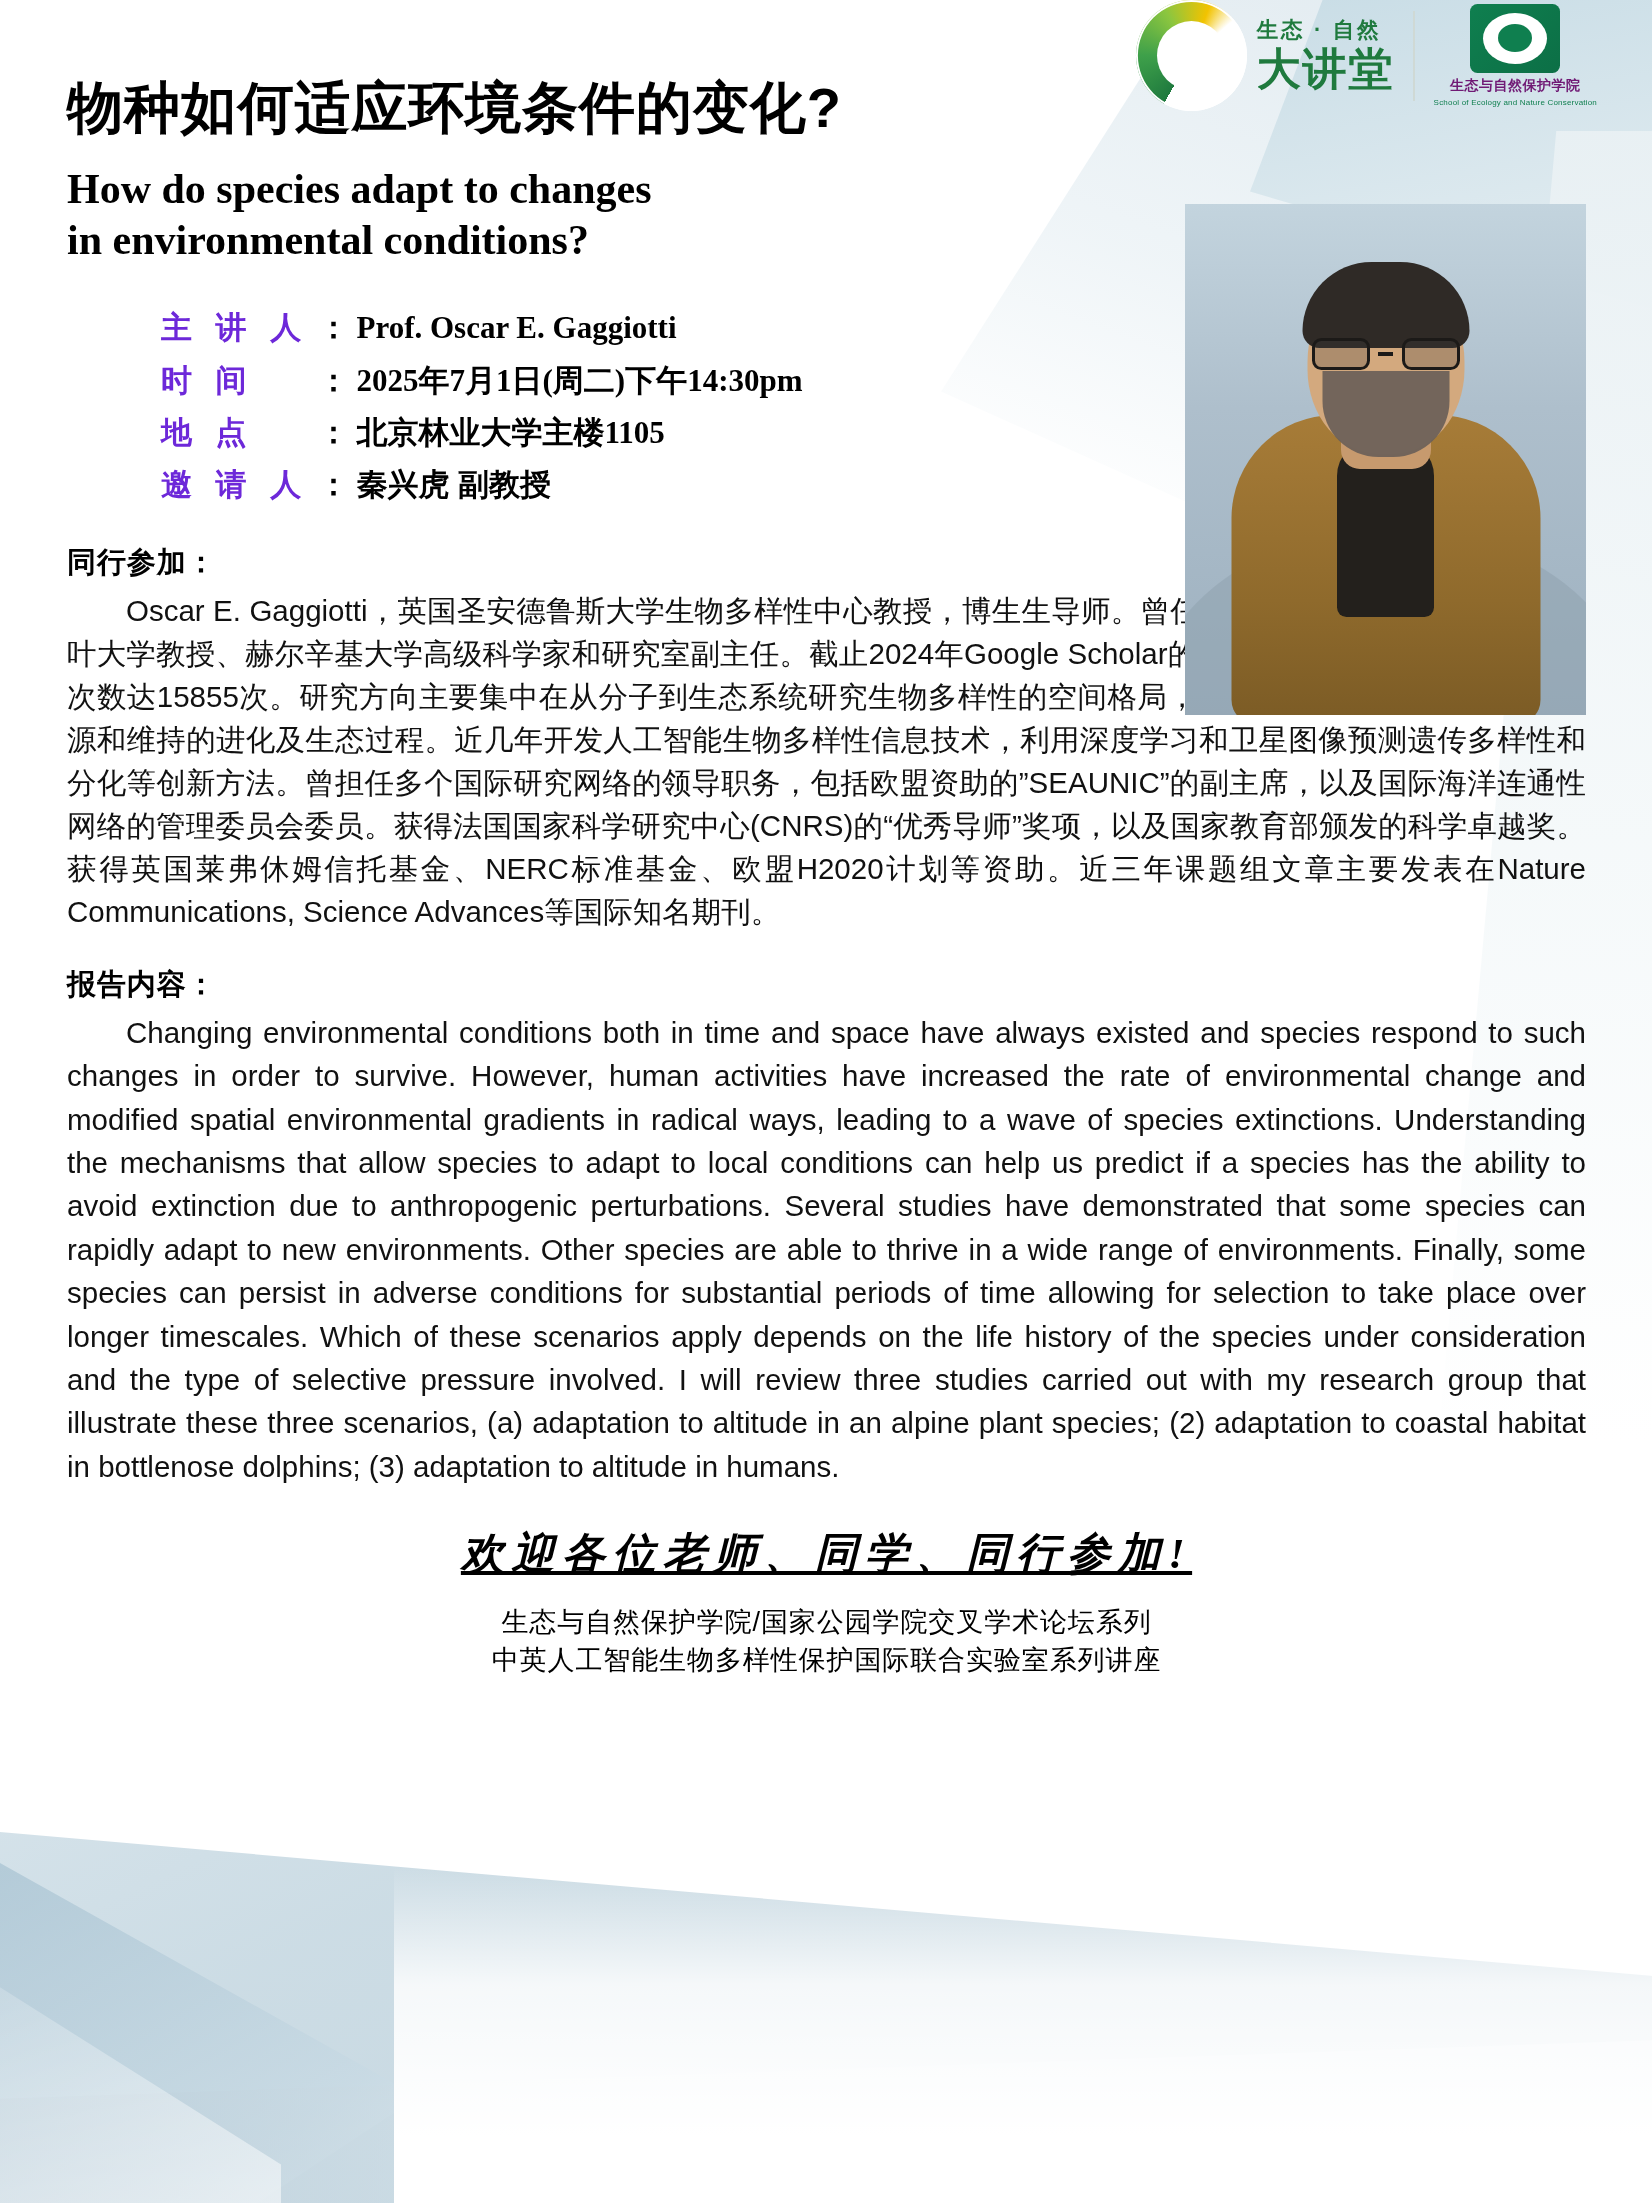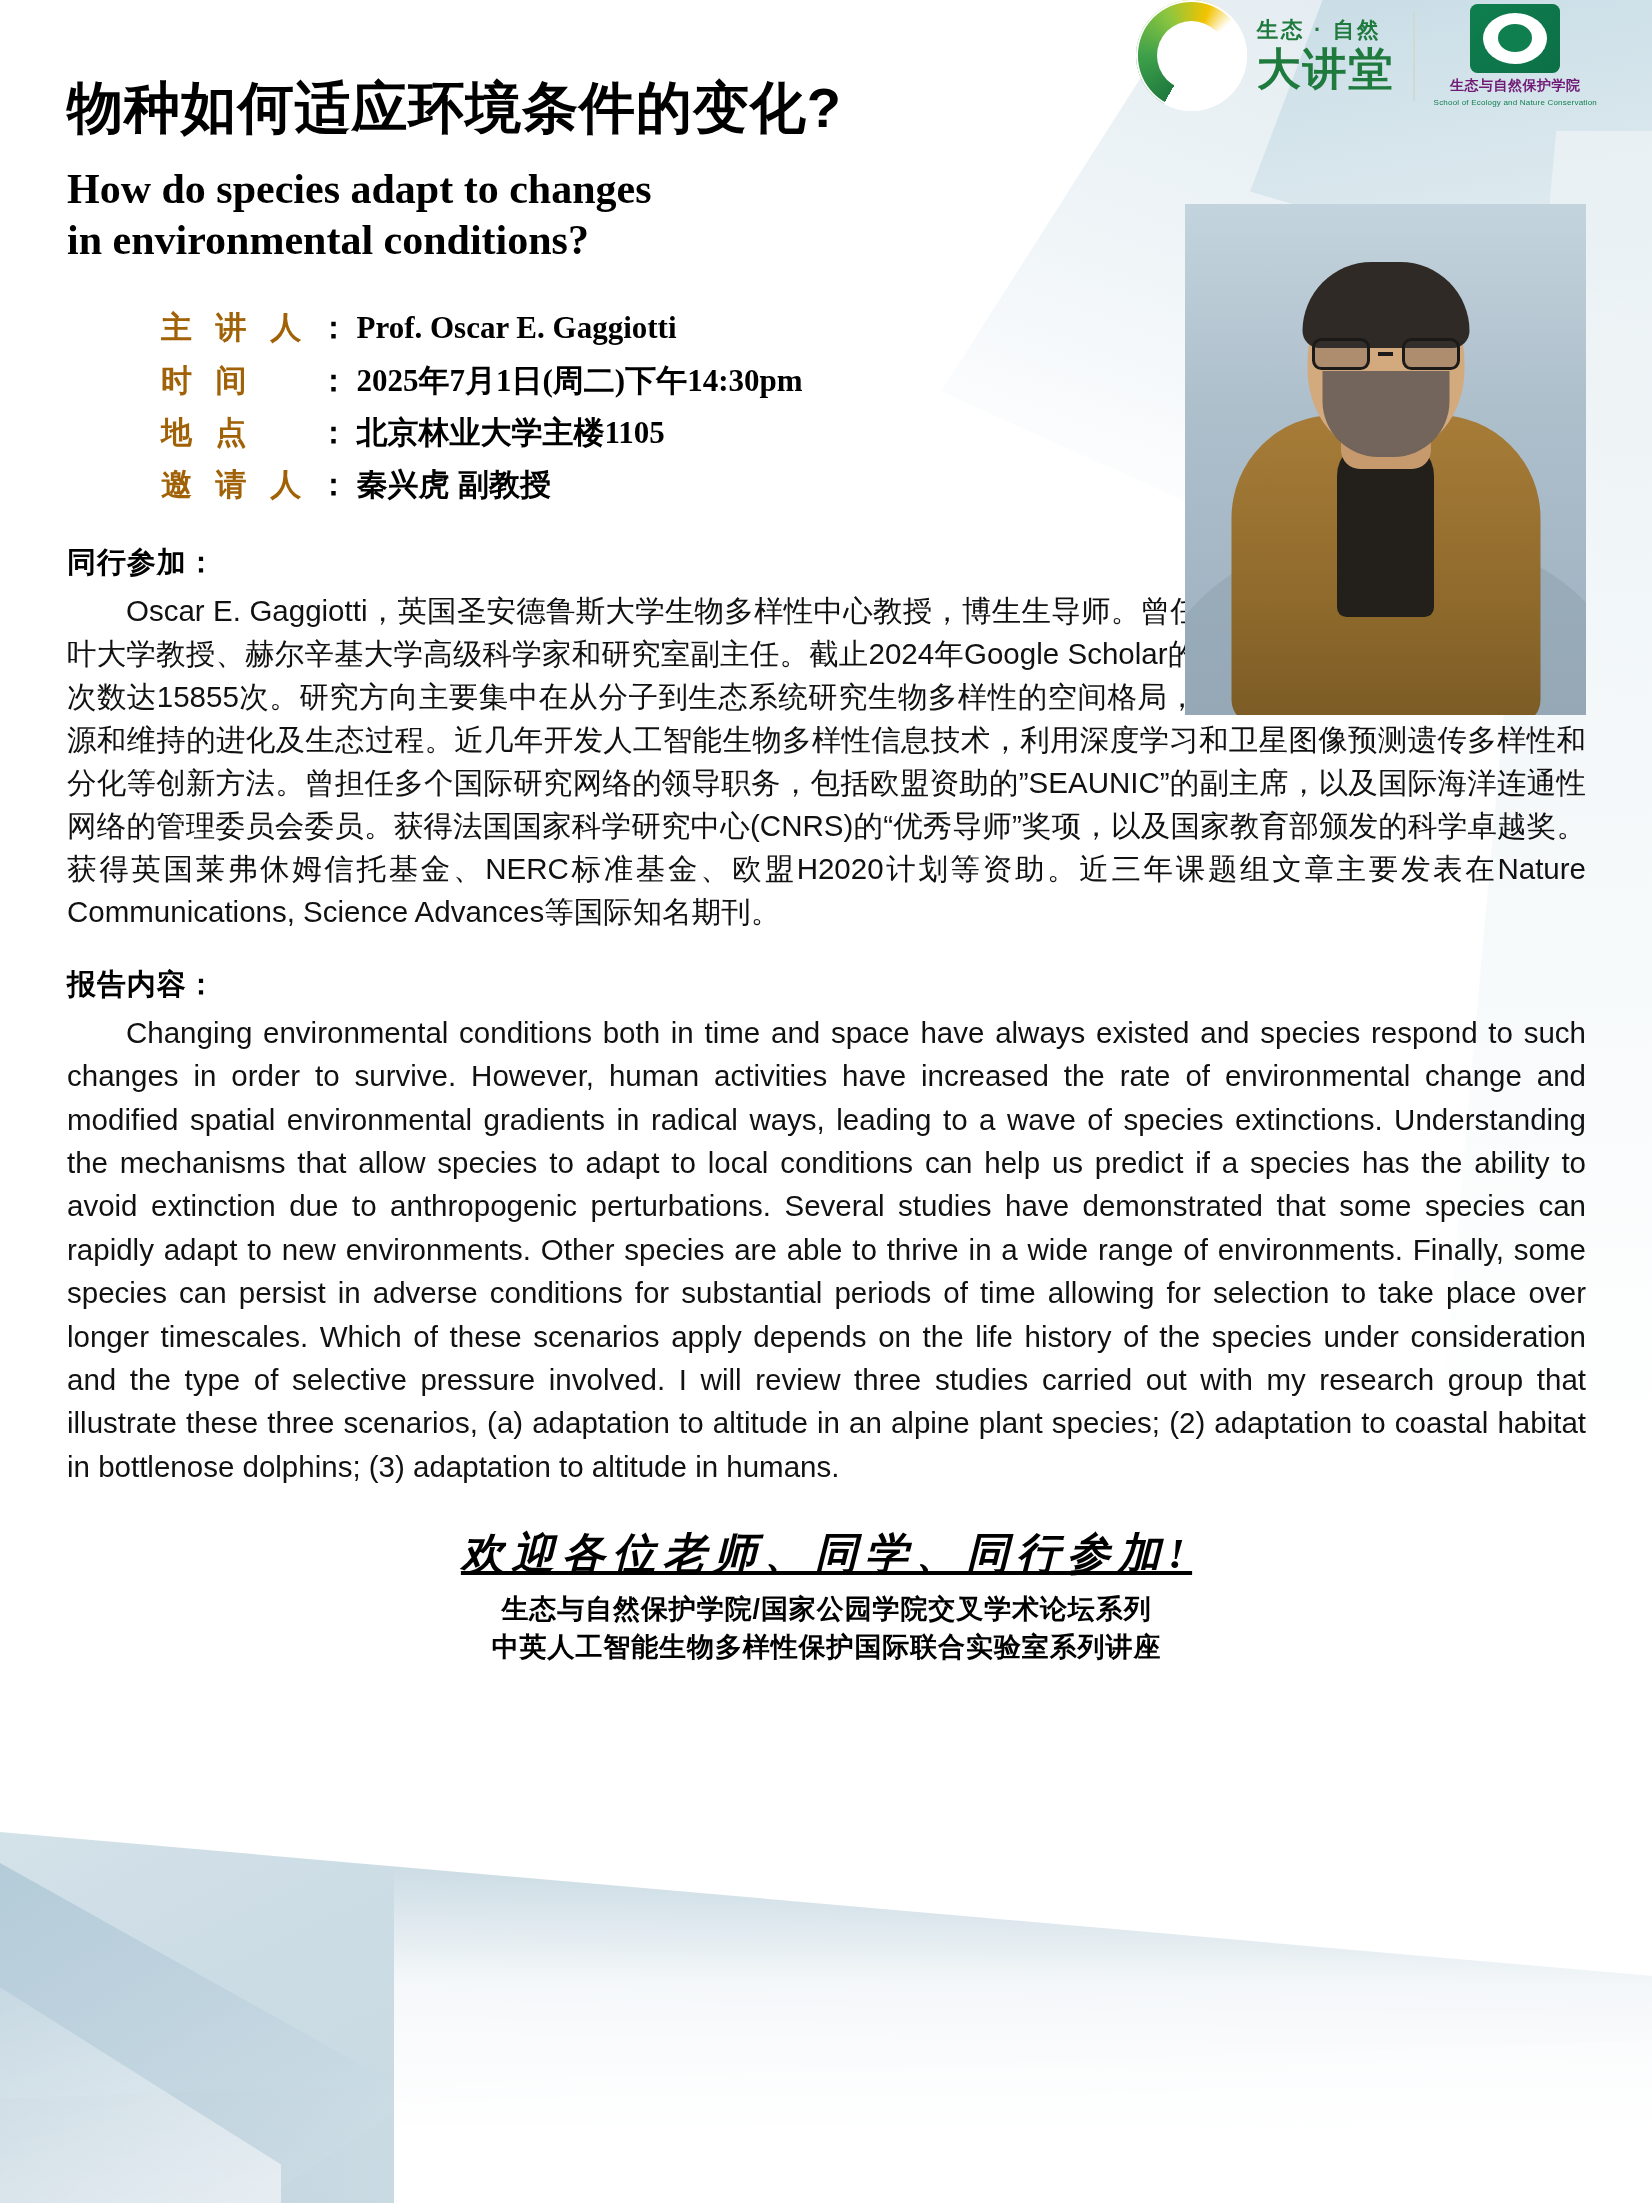--- a/index.html
+++ b/index.html
@@ -251,21 +251,21 @@
     margin-left: 94px;
   }
   .info-row {
     display: flex;
     align-items: baseline;
     margin-bottom: 10.3px;
   }
   .info-label {
     font-size: 31px;
     font-weight: bold;
-    color: #a16207;
+    color: #6d28d9;
     width: 157px;
     letter-spacing: 7.5px;
     white-space: nowrap;
     font-family: "Liberation Sans", sans-serif;
   }
   .info-colon {
     font-size: 31px;
     font-weight: bold;
     margin-right: 7.5px;
   }
@@ -429,24 +429,24 @@
     text-align: center;
     font-family: "Liberation Serif", serif;
     font-size: 43px;
     font-weight: bold;
     font-style: italic;
     letter-spacing: 7.5px;
     color: #000;
     text-decoration: underline;
   }
   .footer-lines {
-    margin-top: 7px;
+    margin-top: 20px;
     text-align: center;
     font-size: 27px;
-    font-weight: bold;
+    font-weight: normal;
     line-height: 1.42;
     color: #000;
     letter-spacing: 0.9px;
   }
 </style>
 </head>
 <body>
 
 <div class="bg-layer">
   <div class="bg-topright"></div>

